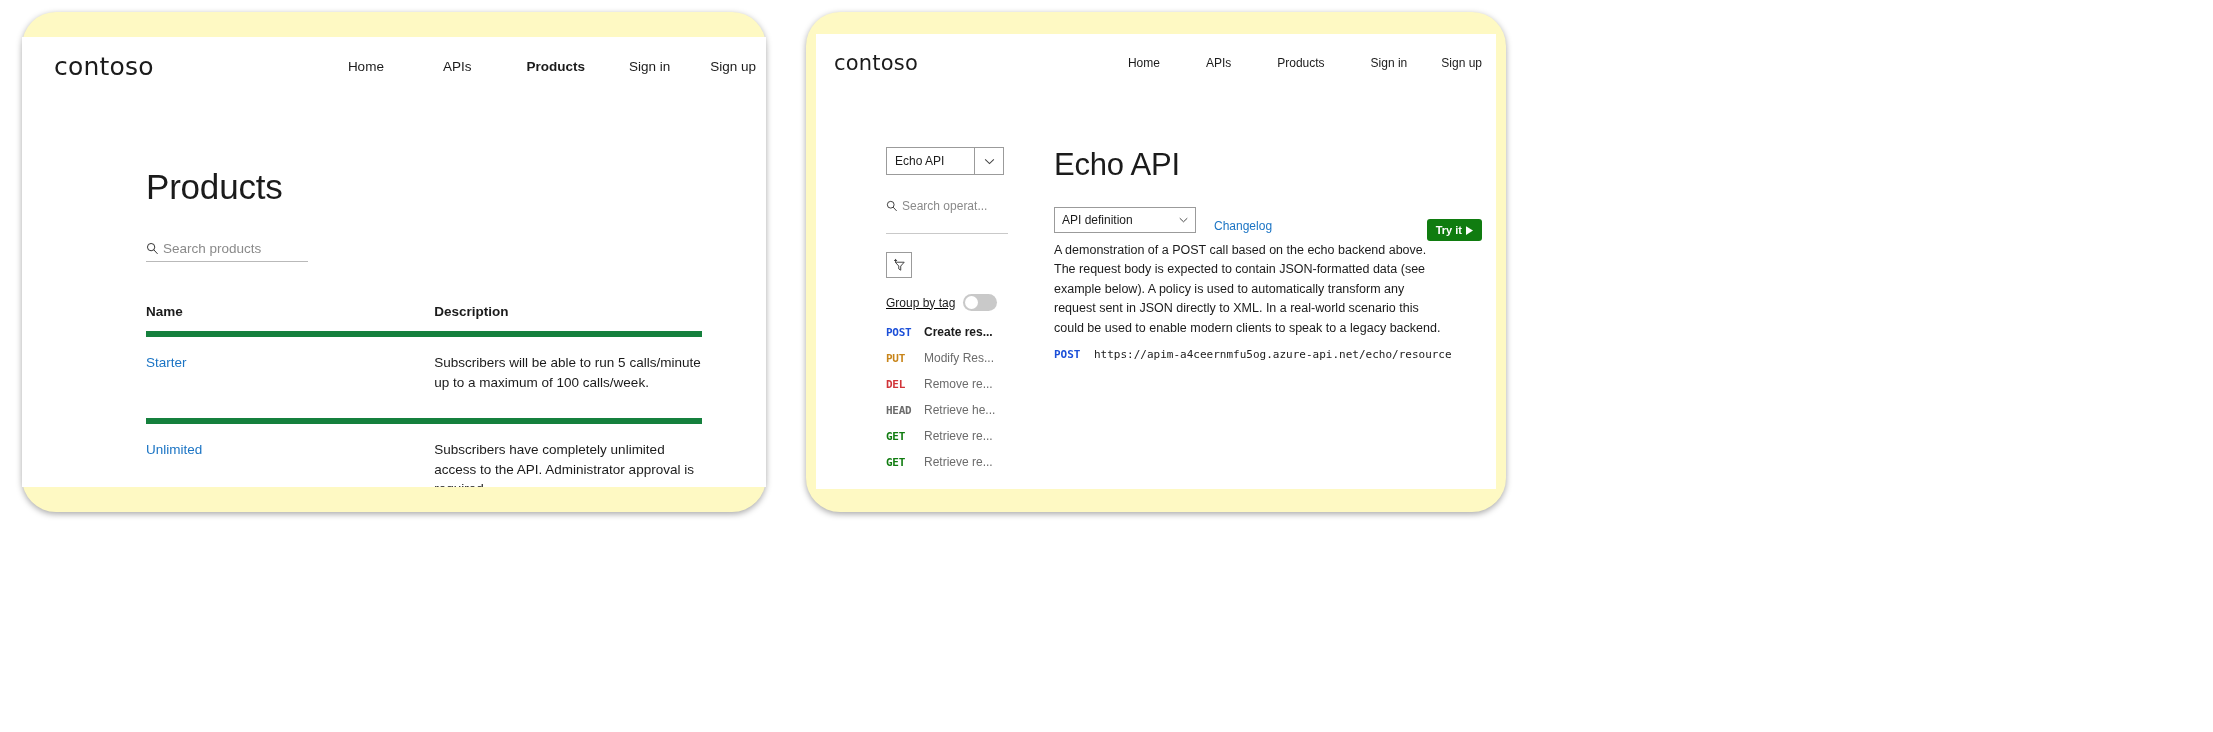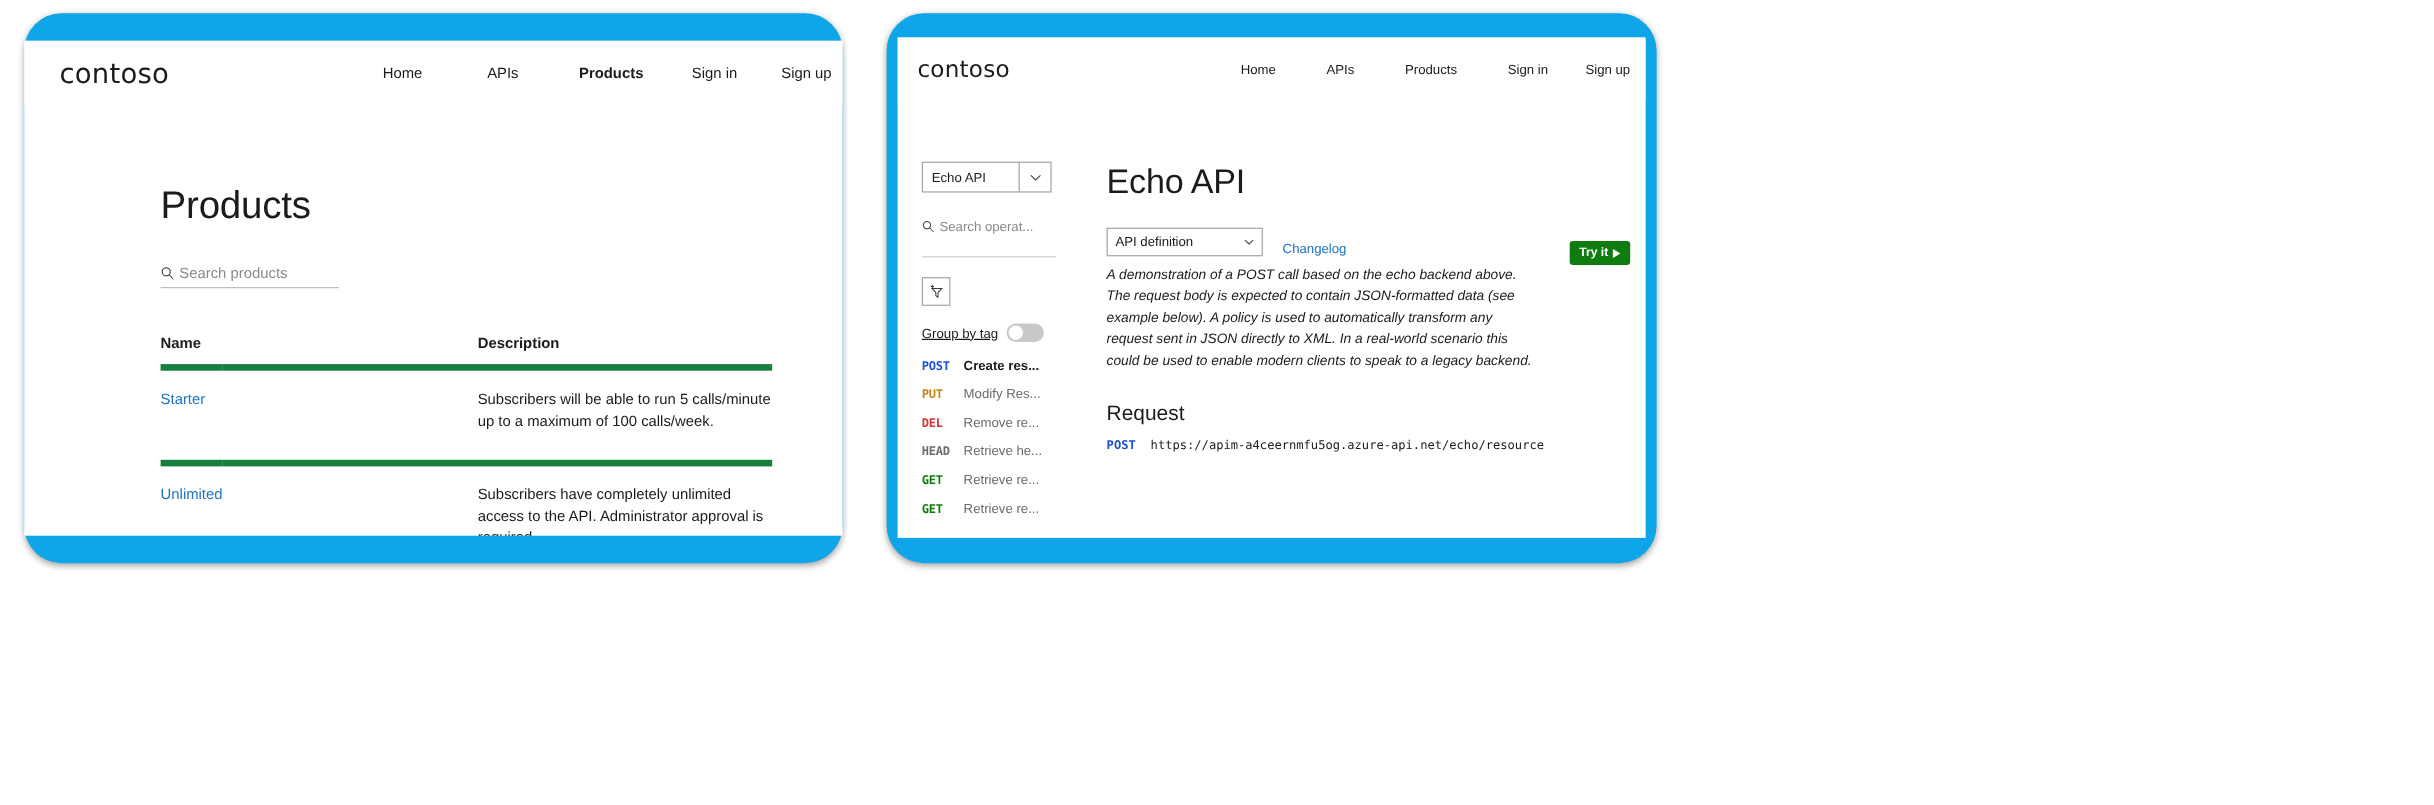--- a/index.html
+++ b/index.html
@@ -6,21 +6,21 @@
   body{
     width:2213px;height:732px;background:#ffffff;
     font-family:"Liberation Sans", sans-serif;
     overflow:hidden;position:relative;
   }
   .stage{position:absolute;inset:0;}
 
   
   .device{
     position:absolute;
-    background:#0ea5e9;
+    background:#fef9c3;
     border-radius:34px;
     box-shadow:0 2px 6px rgba(0,0,0,.35);
   }
   #device-left{ left:22px;  top:12px;  width:744px;  height:500px; }
   #device-right{left:806px; top:12px;  width:700px;  height:500px; }
 
   .screen{
     position:absolute;background:#ffffff;overflow:hidden;
   }
   #screen-left{ left:0px; top:25px; width:744px; height:450px; }
@@ -74,21 +74,21 @@
     padding:16px 0 26px 0;vertical-align:top;
     font-size:13.5px;color:#1b1b1b;line-height:1.45;
   }
   .prod-link{color:#1b74c4;cursor:pointer;font-size:13.5px;}
 
   
   #screen-right .logo{font-size:21px;margin-left:18px;}
   #screen-right .navlinks{margin-left:auto;margin-right:14px;}
   #screen-right .navlink{font-size:12px;margin-left:46px;}
 
-  .api-body{display:flex;padding:55px 0 0 0;}
+  .api-body{display:flex;padding:55px 0 0 0;margin-left:48px;}
   .api-left{width:152px;flex:0 0 152px;padding-left:22px;}
   .api-right{flex:1;padding-left:16px;position:relative;}
 
   .api-select{
     width:118px;height:28px;border:1px solid #9b9b9b;background:#fff;
     display:flex;align-items:center;box-sizing:border-box;
   }
   .api-select .val{
     font-size:12px;color:#1b1b1b;padding-left:8px;flex:1;
     white-space:nowrap;overflow:hidden;
@@ -152,21 +152,20 @@
     background:#107c10;color:#fff;font-size:11px;font-weight:700;
     padding:5px 9px;border-radius:3px;cursor:pointer;
     display:flex;align-items:center;gap:4px;
   }
   .op-heading{
     font-size:24px;font-weight:400;color:#1b1b1b;margin:36px 0 0 0;
   }
   .op-desc{
     font-size:12.5px;color:#1b1b1b;line-height:1.55;margin:8px 0 0 0;
     max-width:392px;
-    font-style:italic;
   }
   .req-heading{
     font-size:19px;font-weight:400;color:#1b1b1b;margin:28px 0 0 0;
   }
   .req-row{display:flex;align-items:baseline;margin-top:10px;}
   .req-verb{
     font-family:"DejaVu Sans Mono", monospace;font-size:11px;font-weight:700;
     color:#1b4fd8;width:40px;flex:0 0 40px;
   }
   .req-url{
@@ -327,21 +326,20 @@
 
           <div class="tryit">
             <span>Try it</span>
             <svg width="7" height="9" viewBox="0 0 8 10">
                 <polygon points="0,0 8,5 0,10" fill="#fff"></polygon>
               </svg>
           </div>
 
           <p class="op-desc">A demonstration of a POST call based on the echo backend above. The request body is expected to contain JSON-formatted data (see example below). A policy is used to automatically transform any request sent in JSON directly to XML. In a real-world scenario this could be used to enable modern clients to speak to a legacy backend.</p>
 
-          <h3 class="req-heading">Request</h3>
           <div class="req-row">
             <span class="req-verb">POST</span>
             <span class="req-url">https://apim-a4ceernmfu5og.azure-api.net/echo/resource</span>
           </div>
 
         </div>
       </div>
 
     </div>
   </div>

